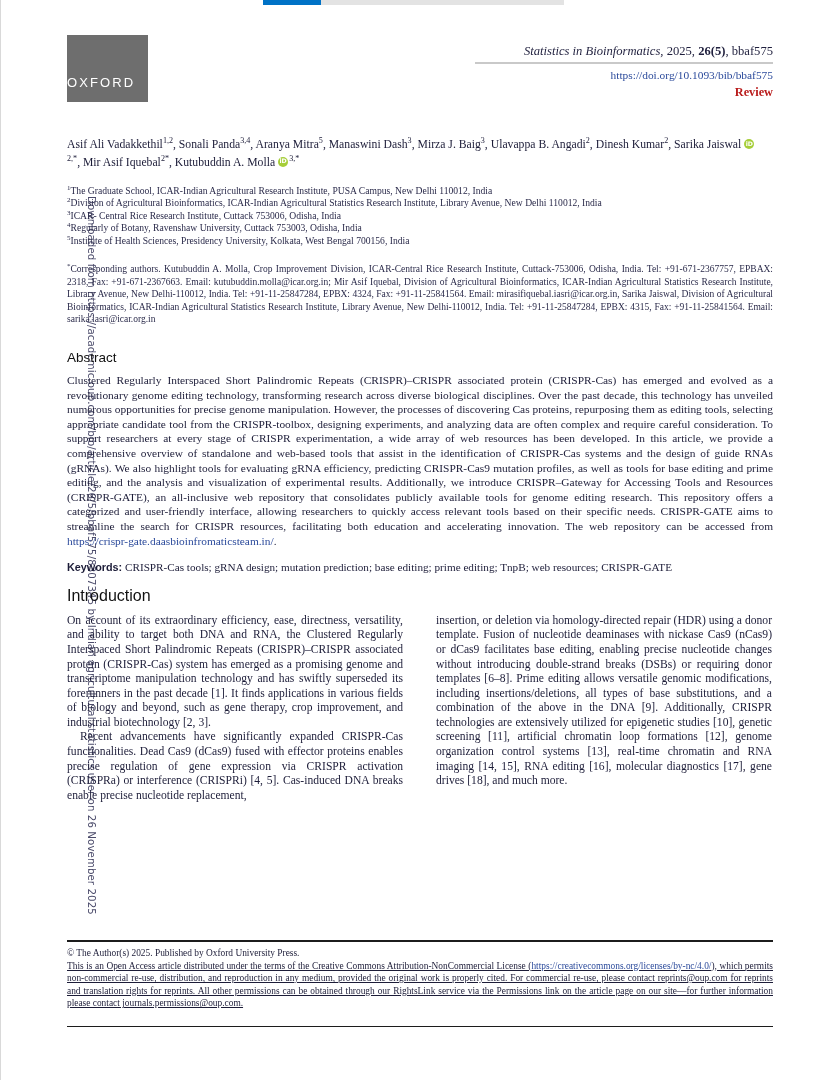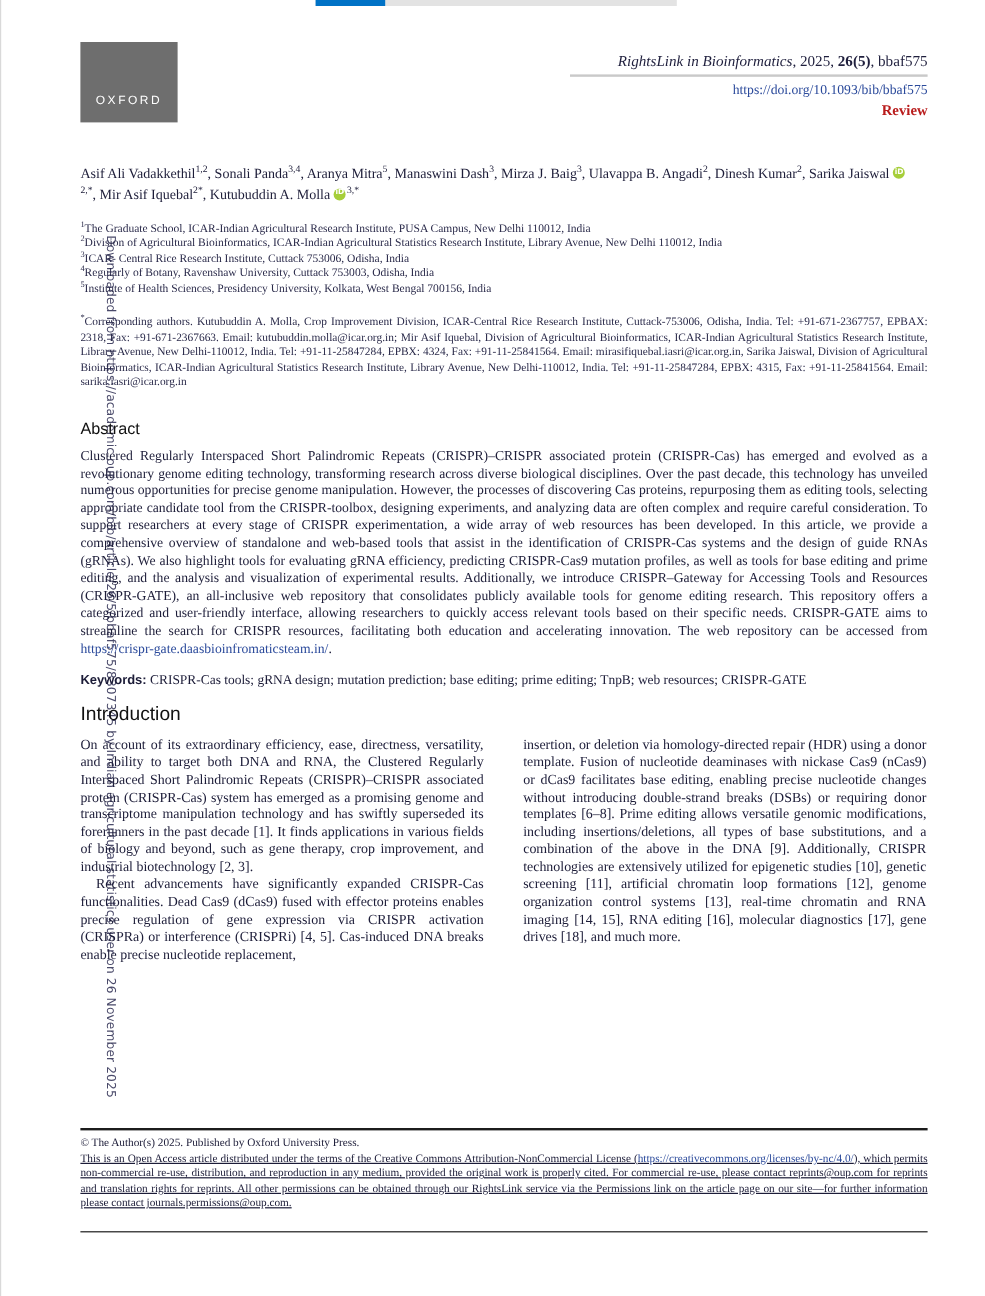--- a/index.html
+++ b/index.html
@@ -74,24 +74,23 @@
     top: 35px;
     width: 81px;
     height: 67px;
     background: #6e6e6e;
   }
   .oxford-logo span {
     position: absolute;
     left: 0;
     right: 0;
     bottom: 12px;
-    text-align: center;
     color: #ffffff;
     font-family: "Liberation Sans", "DejaVu Sans", sans-serif;
-    font-size: 10px;
+    font-size: 13px;
     letter-spacing: 2.1px;
     font-weight: 400;
   }
   .journal-block {
     position: absolute;
     right: 0;
     top: 44px;
     text-align: right;
     width: 460px;
   }
@@ -310,21 +309,21 @@
 
   <div id="side-text">Downloaded from https://academic.oup.com/bib/article/26/5/bbaf575/8307345 by Indian agricultural statistics user on 26 November 2025</div>
 
   <div id="sheet">
 
     <div class="header">
       <div class="oxford-logo">
         <span>OXFORD</span>
       </div>
       <div class="journal-block">
-        <div class="journal-line"><em>RightsLink in Bioinformatics</em><span>, 2025, </span><b>26(5)</b><span>, bbaf575</span></div>
+        <div class="journal-line"><em>Statistics in Bioinformatics</em><span>, 2025, </span><b>26(5)</b><span>, bbaf575</span></div>
         <div class="journal-rule"></div>
         <div class="doi-line">https://doi.org/10.1093/bib/bbaf575</div>
         <div class="artictype-line">Review</div>
       </div>
     </div>
 
 
     <div class="authors"><span><span>Asif Ali Vadakkethil</span><sup>1,2</sup><span>, </span></span><span><span>Sonali Panda</span><sup>3,4</sup><span>, </span></span><span><span>Aranya Mitra</span><sup>5</sup><span>, </span></span><span><span>Manaswini Dash</span><sup>3</sup><span>, </span></span><span><span>Mirza J. Baig</span><sup>3</sup><span>, </span></span><span><span>Ulavappa B. Angadi</span><sup>2</sup><span>, </span></span><span><span>Dinesh Kumar</span><sup>2</sup><span>, </span></span><span><span>Sarika Jaiswal</span><span class="orcid"></span><sup>2,*</sup><span>, </span></span><span><span>Mir Asif Iquebal</span><sup>2*</sup><span>, </span></span><span><span>Kutubuddin A. Molla</span><span class="orcid"></span><sup>3,*</sup></span></div>
 
     <div class="affiliations">

